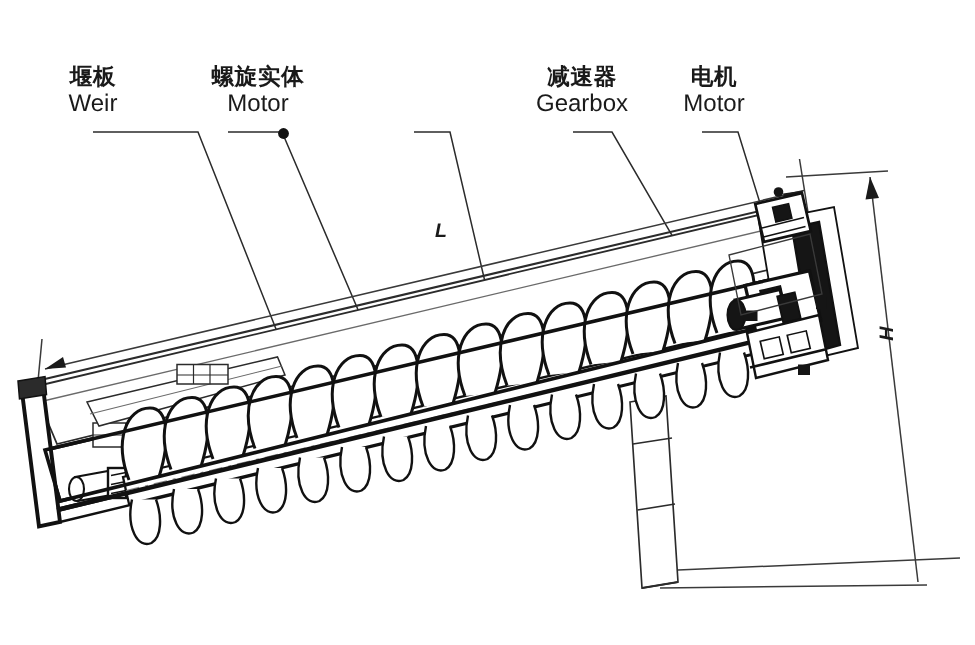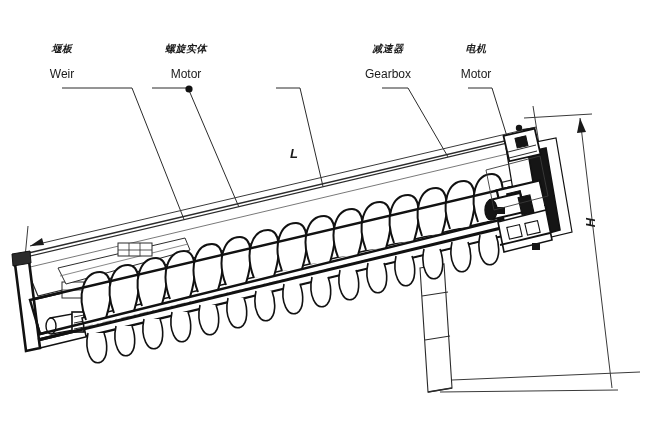--- a/index.html
+++ b/index.html
@@ -25,31 +25,30 @@
     height: 430px;
   }
   .label-block {
     position: absolute;
     text-align: center;
     line-height: 1.05;
     color: #1a1a1a;
     white-space: nowrap;
   }
   .label-cn {
-    font-size: 10px;
+    font-size: 15px;
     font-weight: bold;
     letter-spacing: 0.5px;
     display: block;
-    font-style: italic;
   }
   .label-en {
-    font-size: 12px;
+    font-size: 16px;
     font-weight: normal;
     display: block;
-    margin-top: 13px;
+    margin-top: 2px;
   }
   .dim-letter {
     position: absolute;
     font-size: 13px;
     font-style: italic;
     font-weight: bold;
     color: #1a1a1a;
   }
   #dim-h-label {
     transform: rotate(-90deg);
@@ -241,21 +240,21 @@
       <polygon points="486,170 540,156 548,196 494,210" fill="none" stroke="#3a3a3a" stroke-width="0.9"></polygon>
     </g>
 
   </svg>
 
   <div class="label-block" style="left:36px; top:44px; width:52px;">
     <span class="label-cn">堰板</span>
     <span class="label-en">Weir</span>
   </div>
 
-  <div class="label-block" style="left:146px; top:44px; width:80px;">
+  <div class="label-block" style="left:132px; top:44px; width:80px;">
     <span class="label-cn">螺旋实体</span>
     <span class="label-en">Motor</span>
   </div>
 
 
   <div class="label-block" style="left:448px; top:44px; width:56px;">
     <span class="label-cn">电机</span>
     <span class="label-en">Motor</span>
   </div>
 

